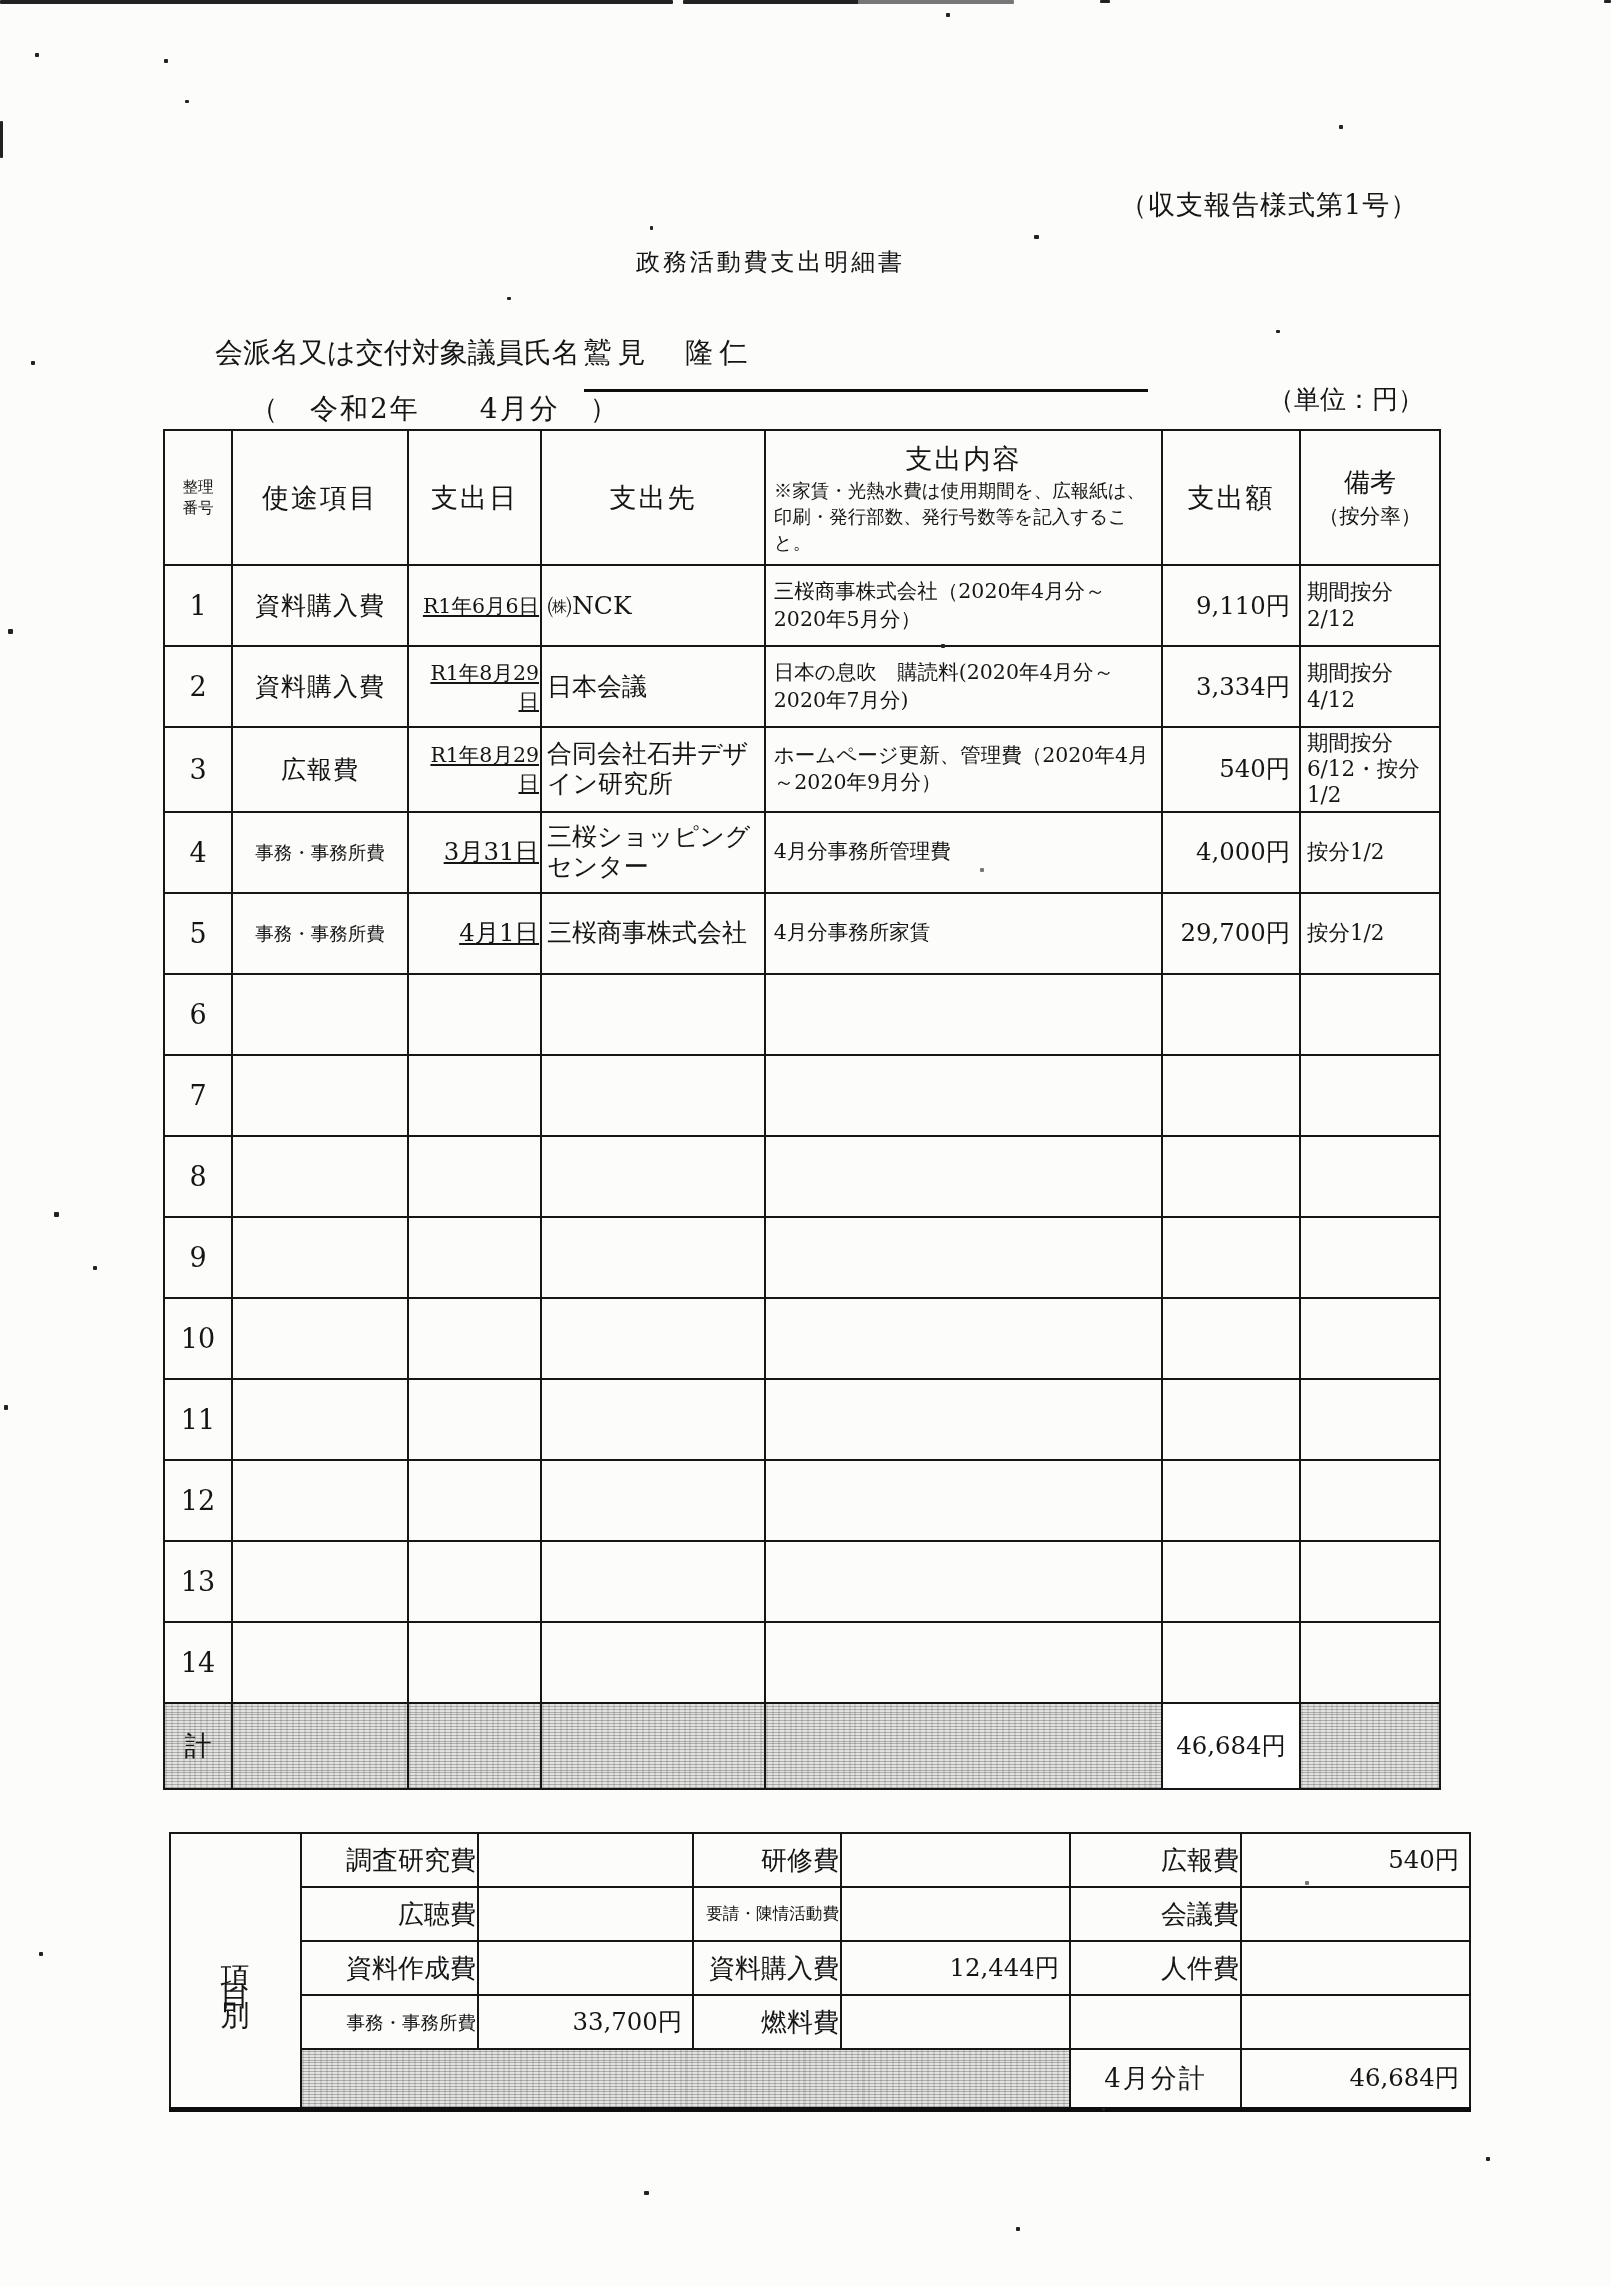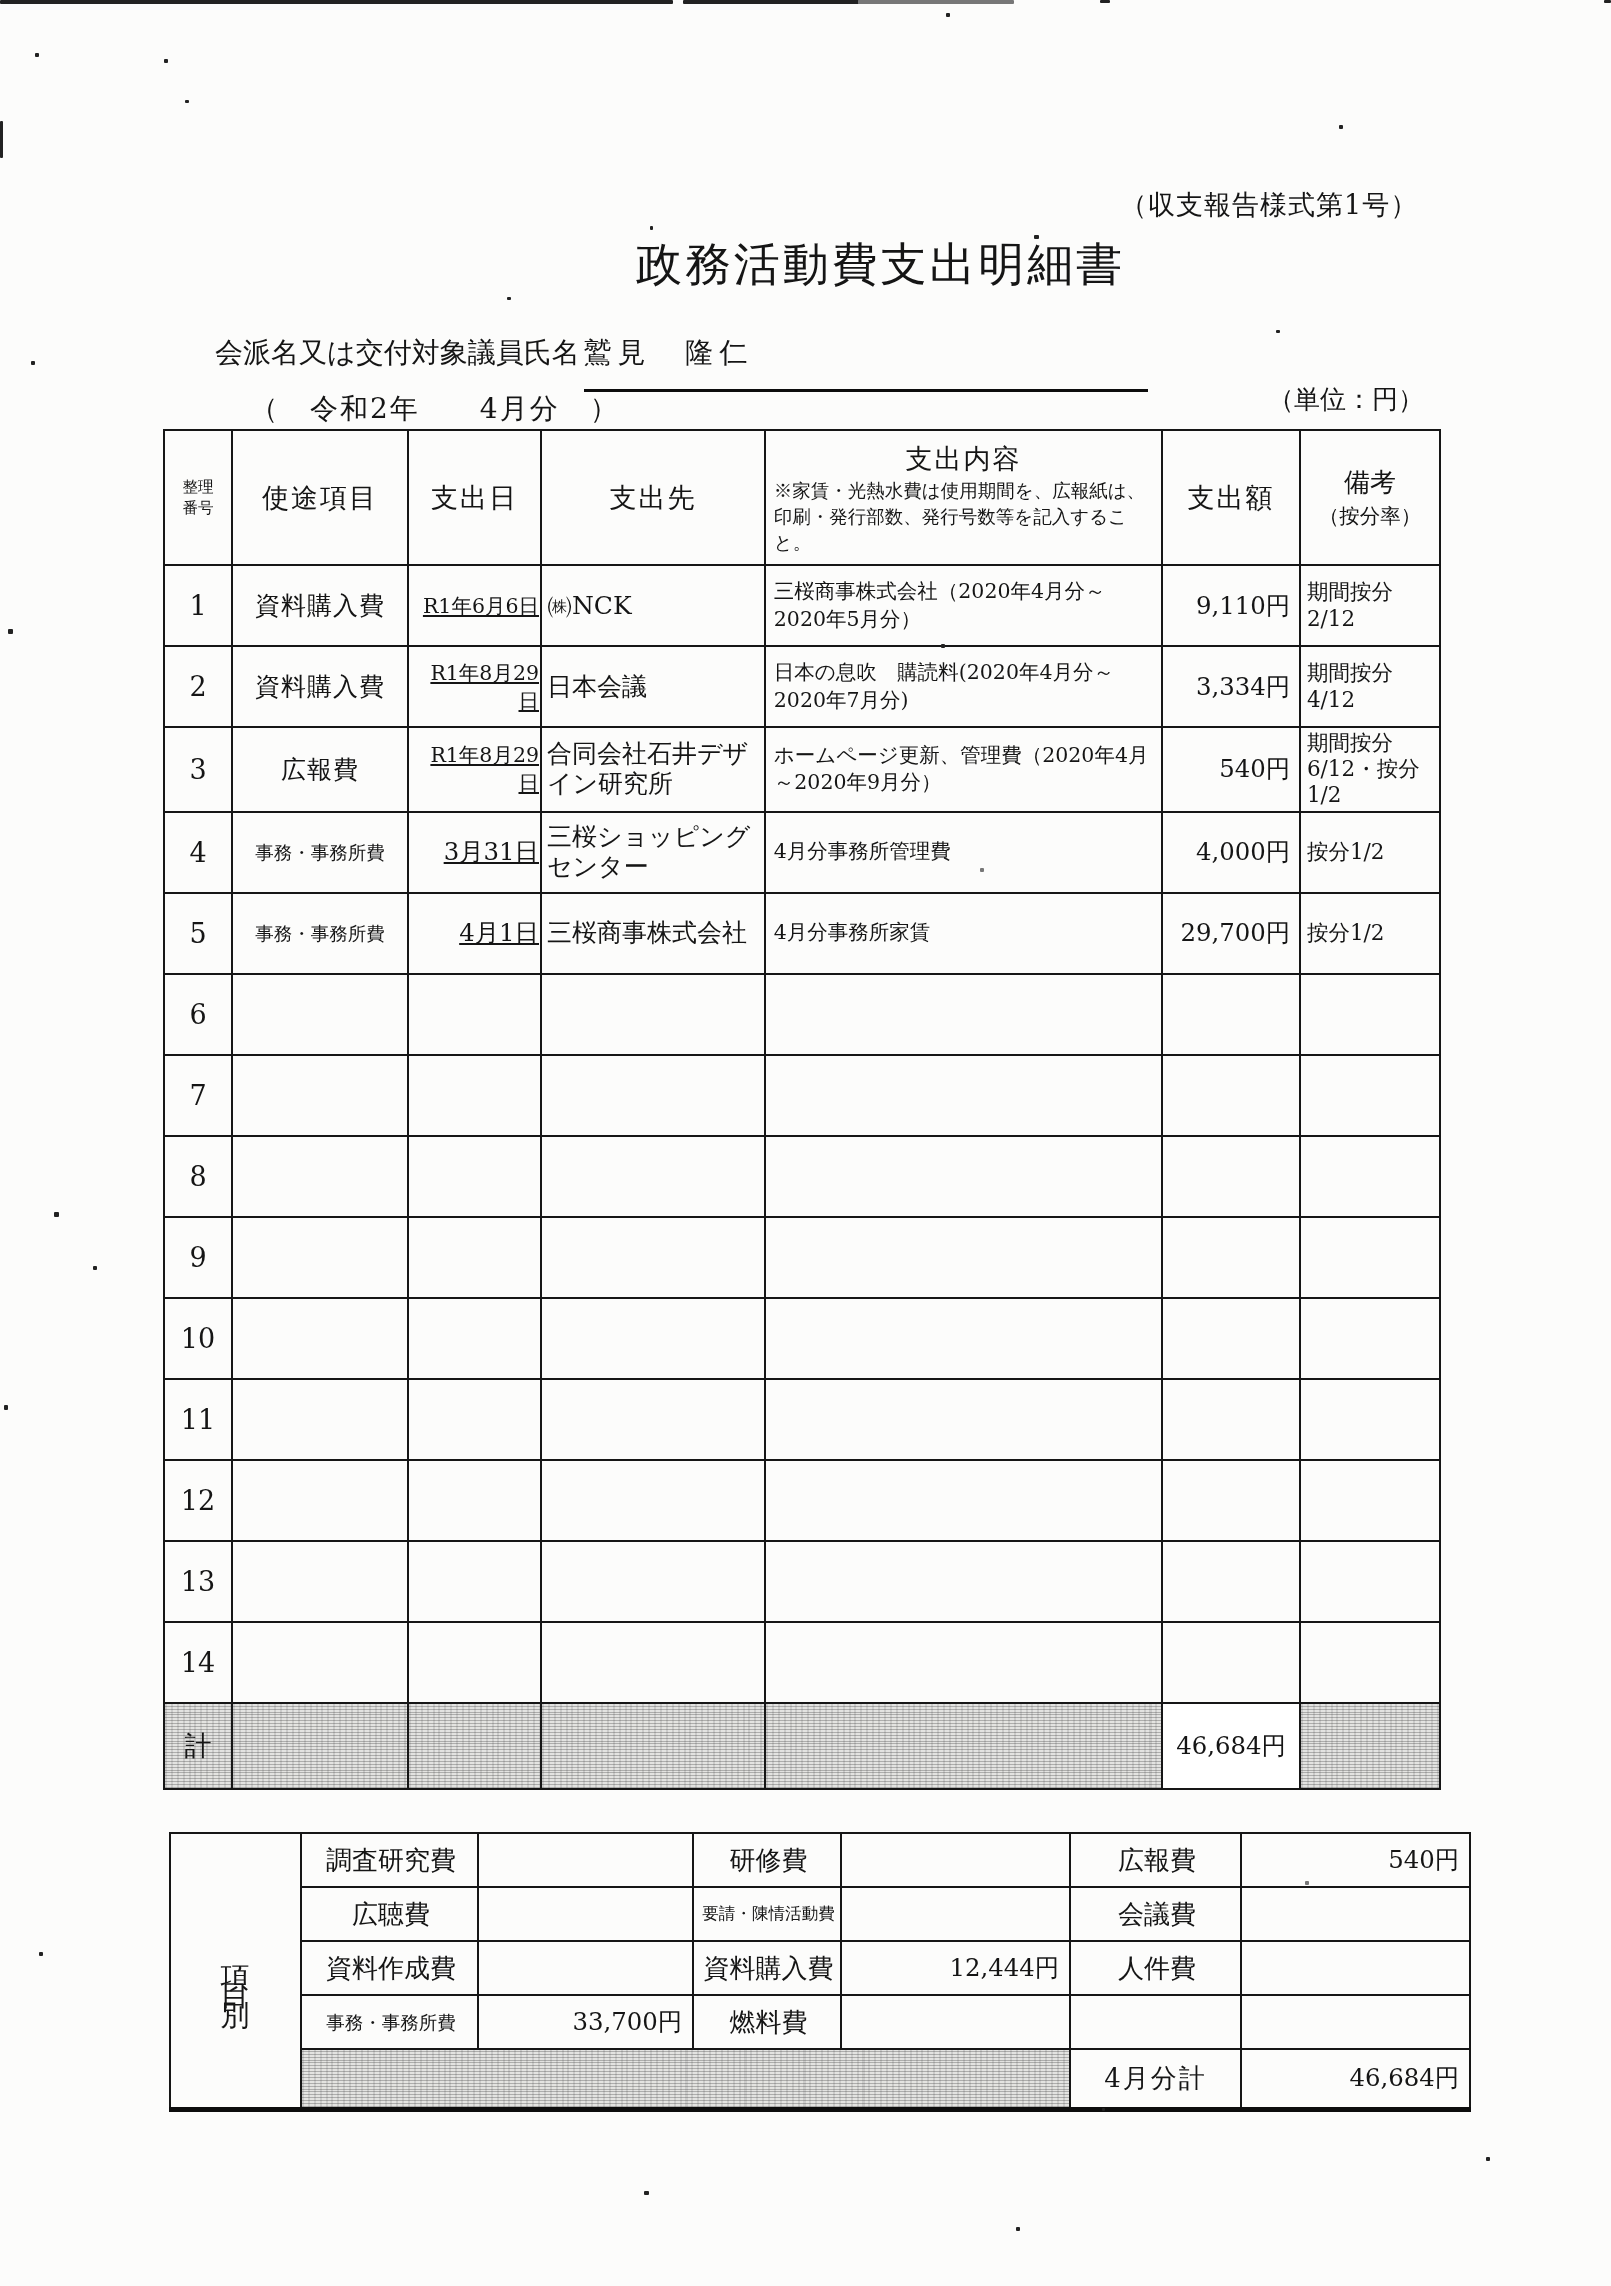--- a/index.html
+++ b/index.html
@@ -5,21 +5,21 @@
   html,body{margin:0;padding:0;}
   body{
     width:1611px;height:2287px;position:relative;
     background:#fcfcfb;color:#151515;
     font-family:"DejaVu Serif","Liberation Serif",serif;
     overflow:hidden;
   }
   .abs{position:absolute;}
   
   .form-code{left:1120px;top:187px;font-size:27px;letter-spacing:1px;}
-  .doc-title{left:636px;top:234px;font-size:46px;letter-spacing:2.9px;}
+  .doc-title{left:636px;top:246px;font-size:24px;letter-spacing:2.9px;}
   .payee-line{left:215px;top:334px;font-size:28px;white-space:nowrap;}
   .payee-name-box{
     display:inline-block;width:564px;text-align:left;
     border-bottom:3.9px solid #0d0d0d;padding-bottom:17px;margin-left:3.9px;
     letter-spacing:5.9px;
   }
   .period-line{left:250px;top:390px;font-size:28px;letter-spacing:2px;}
   .unit-note{left:1268px;top:382px;font-size:26px;}
   
   table{border-collapse:collapse;table-layout:fixed;}
@@ -54,21 +54,21 @@
       repeating-linear-gradient(90deg, rgba(120,120,120,.22) 0 2px, rgba(0,0,0,0) 2px 5.9px);
   }
   
   .sum-table{left:169px;top:1832px;width:1299px;border:2.9px solid #0d0d0d;border-bottom-width:5.9px;}
   .sum-table .h-row{height:54px;}
   .sum-table .h-last{height:60px;margin-left:40px;}
   .s-side{
     text-align:center;font-size:29px;vertical-align:middle;
     writing-mode:vertical-rl;text-orientation:upright;letter-spacing:17.6px;
   }
-  .s-label{font-size:26px;padding-left:4px;text-align:center;vertical-align:middle;margin-left:24px;}
+  .s-label{font-size:26px;padding-left:4px;text-align:right;vertical-align:middle;margin-left:24px;}
   .s-label.sm{font-size:18.5px;}
   .s-label.xs{font-size:16.6px;}
   .s-value{font-size:24.4px;padding-right:9.8px;text-align:right;vertical-align:middle;}
   .s-total-label{font-size:26px;text-align:center;vertical-align:middle;letter-spacing:2px;}
   
   .noise{position:absolute;background:#222;border-radius:1px;}
   .noise.gray{background:#777;}
 </style>
 </head>
 <body>

